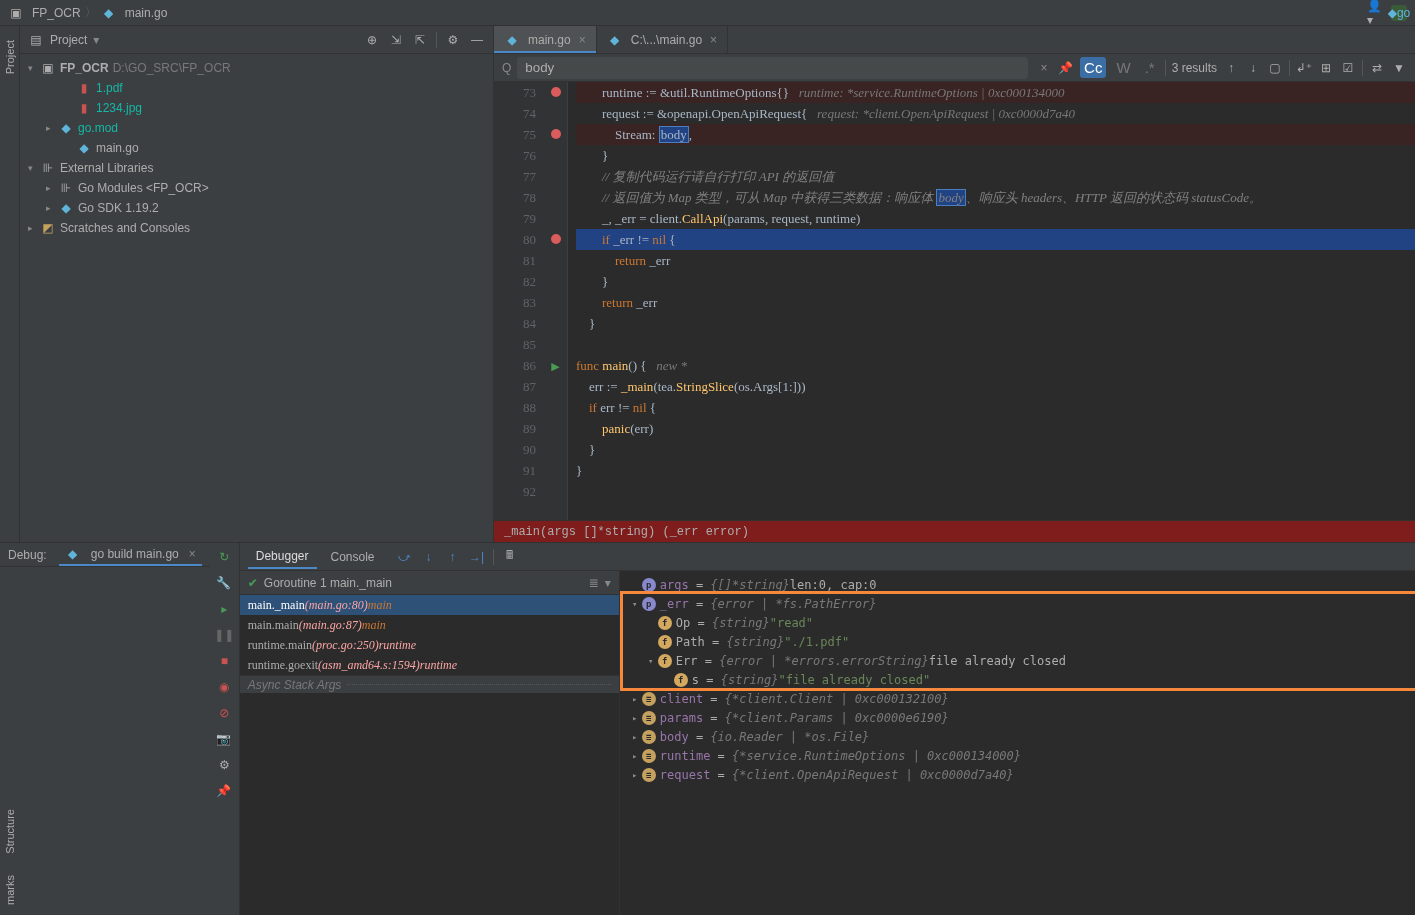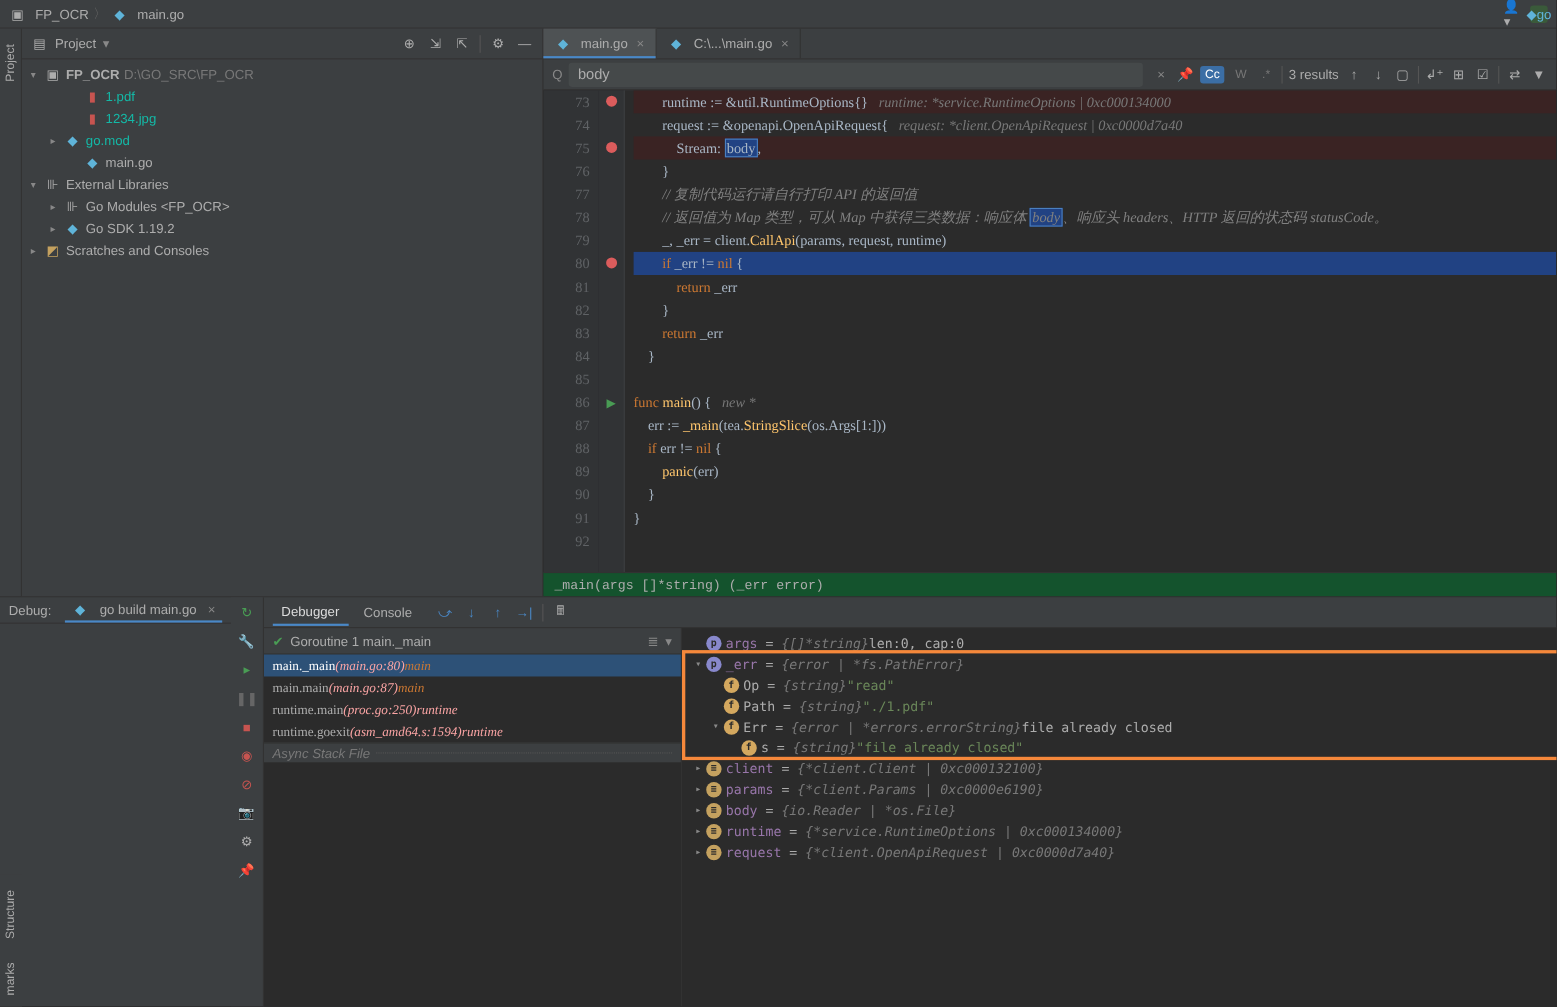--- a/index.html
+++ b/index.html
@@ -122,21 +122,21 @@
   flex: 1;
   background: #45494a;
   border: none;
   color: #adadad;
   height: 22px;
   padding: 0 8px;
   border-radius: 3px;
 }
 .search-icon-left { color: #888; margin-right: 6px; }
 .search-controls { display: flex; align-items: center; gap: 6px; margin-left: 8px; }
-.search-chip { padding: 2px 4px; border-radius: 3px; font-size: 11px; }
+.search-chip { padding: 2px 4px; border-radius: 3px; font-size: 15px; }
 .chip-cc { background: #3b6ea5; color: #fff; }
 .chip-dim { color: #777; }
 
 
 .code-editor { flex: 1; display: flex; overflow: hidden; font-family: Liberation Serif, serif; font-size: 13px; }
 .gutter { width: 50px; background: #313335; color: #606366; text-align: right; padding-right: 8px; line-height: 21px; }
 .gutter-icons { width: 24px; background: #313335; border-right: 1px solid #3c3f41; line-height: 21px; text-align: center; }
 .breakpoint { display: inline-block; width: 10px; height: 10px; background: #db5c5c; border-radius: 50%; }
 .run-arrow { color: #499c54; font-size: 11px; }
 .code-body { flex: 1; line-height: 21px; white-space: pre; padding-left: 8px; overflow: hidden; }
@@ -145,21 +145,21 @@
 .hl-err-dark { background: #3a2323; }
 .hl-body-box { background: #214283; border: 1px solid #4a7fbf; padding: 0 1px; }
 .tok-kw { color: #cc7832; }
 .tok-fn { color: #ffc66d; }
 .tok-cm { color: #808080; font-style: italic; }
 .tok-id { color: #a9b7c6; }
 .tok-hint { color: #787878; font-style: italic; }
 
 .status-line {
   height: 22px;
-  background: #14532d;
+  background: #7f1d1d;
   color: #adadad;
   display: flex;
   align-items: center;
   padding: 0 10px;
   border-top: 1px solid #323232;
 }
 
 
 .debug-panel {
   height: 373px;
@@ -525,21 +525,21 @@
                 <span class="frame-dim">(proc.go:250) </span>
                 <span class="frame-dim">runtime</span>
      </div>
               <div class="frame-row">
        <span>runtime.goexit </span>
                 <span class="frame-dim">(asm_amd64.s:1594) </span>
                 <span class="frame-dim">runtime</span>
      </div>
             </div>
           <div class="async-header">
-            <span>Async Stack File</span>
+            <span>Async Stack Args</span>
             <span style="flex:1;border-bottom:1px dotted #555;margin-left:6px"></span>
           </div>
         </div>
         <div class="variables-panel">
           <div class="var-tree" id="var-tree">
             <div class="highlight-box"></div>
           <div class="var-row"><span class="var-chev"></span><span class="var-badge badge-p">p</span><span class="var-name">args</span> = <span class="var-type">{[]*string}</span> <span class="var-val">len:0, cap:0</span></div>
               <div class="var-row"><span class="var-chev">▾</span><span class="var-badge badge-p">p</span><span class="var-name">_err</span> = <span class="var-type">{error | *fs.PathError}</span></div>
               <div class="var-row ind1"><span class="var-chev"></span><span class="var-badge badge-f">f</span><span class="var-key">Op</span> = <span class="var-type">{string}</span> <span class="var-str">"read"</span></div>
               <div class="var-row ind1"><span class="var-chev"></span><span class="var-badge badge-f">f</span><span class="var-key">Path</span> = <span class="var-type">{string}</span> <span class="var-str">"./1.pdf"</span></div>

